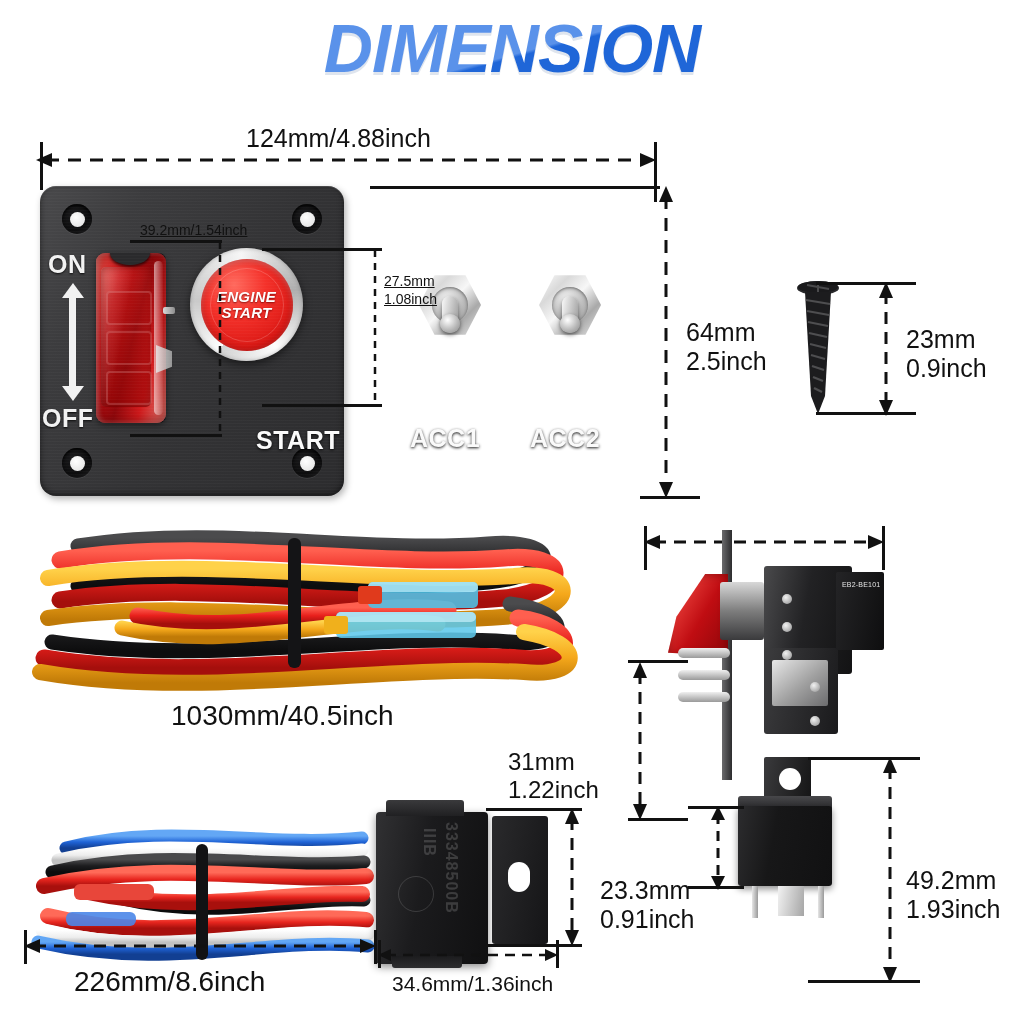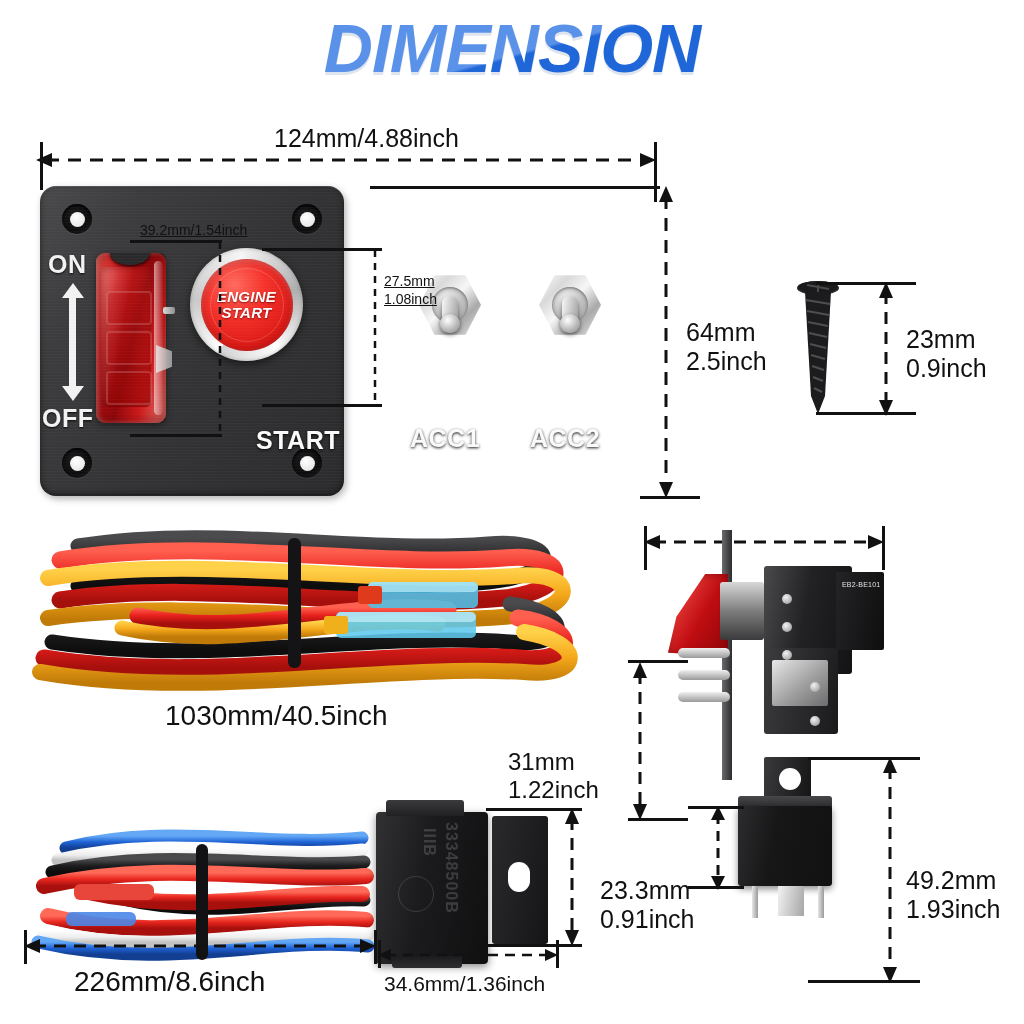--- a/index.html
+++ b/index.html
@@ -203,21 +203,21 @@
     background:radial-gradient(circle at 38% 34%,#f2f2f2,#8e8e8e);}
 </style>
 </head>
 <body>
 
 <div class="stage">
 
   <div class="abs" id="title-shadow">DIMENSION</div>
   <div class="abs" id="title">DIMENSION</div>
 
-  <div class="abs dim" style="left:246px;top:124px;margin-left:28px;">124mm/4.88inch</div>
+  <div class="abs dim" style="left:246px;top:124px;">124mm/4.88inch</div>
   <svg class="abs" style="left:36px;top:150px;" width="620" height="20">
     <line x1="10" y1="10" x2="610" y2="10" stroke="#111" stroke-width="3" stroke-dasharray="13,9"></line>
     <polygon points="0,10 16,3 16,17" fill="#111"></polygon>
     <polygon points="620,10 604,3 604,17" fill="#111"></polygon>
   </svg>
   <div class="ext" style="left:40px;top:142px;width:3px;height:48px;"></div>
   <div class="ext" style="left:654px;top:142px;width:3px;height:60px;"></div>
   <div class="ext" style="left:370px;top:186px;width:290px;height:3px;"></div>
 
   <svg class="abs" style="left:656px;top:186px;" width="20" height="312">
@@ -373,21 +373,21 @@
 
     <g>
       <rect x="350" y="62" width="110" height="26" rx="5" fill="#4fc3e8" opacity=".88"></rect>
       <rect x="350" y="62" width="110" height="10" rx="5" fill="#bfeefb" opacity=".7"></rect>
       <rect x="340" y="66" width="24" height="18" rx="3" fill="#e03a1c"></rect>
       <rect x="318" y="92" width="140" height="26" rx="5" fill="#5ec8ea" opacity=".88"></rect>
       <rect x="318" y="92" width="140" height="10" rx="5" fill="#c6f0fb" opacity=".7"></rect>
       <rect x="306" y="96" width="24" height="18" rx="3" fill="#f0b01c"></rect>
     </g>
   </svg>
-  <div class="abs dim" style="left:165px;top:700px;font-size:28px;">1030mm/40.5inch</div>
+  <div class="abs dim" style="left:171px;top:700px;font-size:28px;">1030mm/40.5inch</div>
 
   <svg class="abs" style="left:644px;top:532px;" width="240" height="20">
     <line x1="10" y1="10" x2="230" y2="10" stroke="#111" stroke-width="3" stroke-dasharray="12,8"></line>
     <polygon points="0,10 16,3 16,17" fill="#111"></polygon>
     <polygon points="240,10 224,3 224,17" fill="#111"></polygon>
   </svg>
   <div class="ext" style="left:644px;top:526px;width:3px;height:44px;"></div>
   <div class="ext" style="left:882px;top:526px;width:3px;height:44px;"></div>
 
   <div id="sv">
@@ -476,21 +476,21 @@
   <div class="ext" style="left:374px;top:930px;width:3px;height:34px;"></div>
   <div class="abs dim" style="left:74px;top:966px;font-size:28px;">226mm/8.6inch</div>
 
   <svg class="abs" style="left:378px;top:946px;" width="180" height="18">
     <line x1="8" y1="9" x2="172" y2="9" stroke="#111" stroke-width="2.5" stroke-dasharray="10,7"></line>
     <polygon points="0,9 13,3 13,15" fill="#111"></polygon>
     <polygon points="180,9 167,3 167,15" fill="#111"></polygon>
   </svg>
   <div class="ext" style="left:378px;top:940px;width:2.5px;height:28px;"></div>
   <div class="ext" style="left:556px;top:940px;width:2.5px;height:28px;"></div>
-  <div class="abs dim" style="left:384px;top:972px;font-size:21px;">34.6mm/1.36inch</div>
+  <div class="abs dim" style="left:392px;top:972px;font-size:21px;">34.6mm/1.36inch</div>
 
   <div class="ext" style="left:486px;top:808px;width:96px;height:3px;"></div>
   <div class="ext" style="left:486px;top:944px;width:96px;height:3px;"></div>
   <svg class="abs" style="left:562px;top:808px;" width="20" height="138">
     <line x1="10" y1="10" x2="10" y2="128" stroke="#111" stroke-width="3" stroke-dasharray="12,8"></line>
     <polygon points="10,0 3,16 17,16" fill="#111"></polygon>
     <polygon points="10,138 3,122 17,122" fill="#111"></polygon>
   </svg>
   <div class="abs dim two" style="left:508px;top:748px;font-size:24px;">
     <div>31mm</div>

